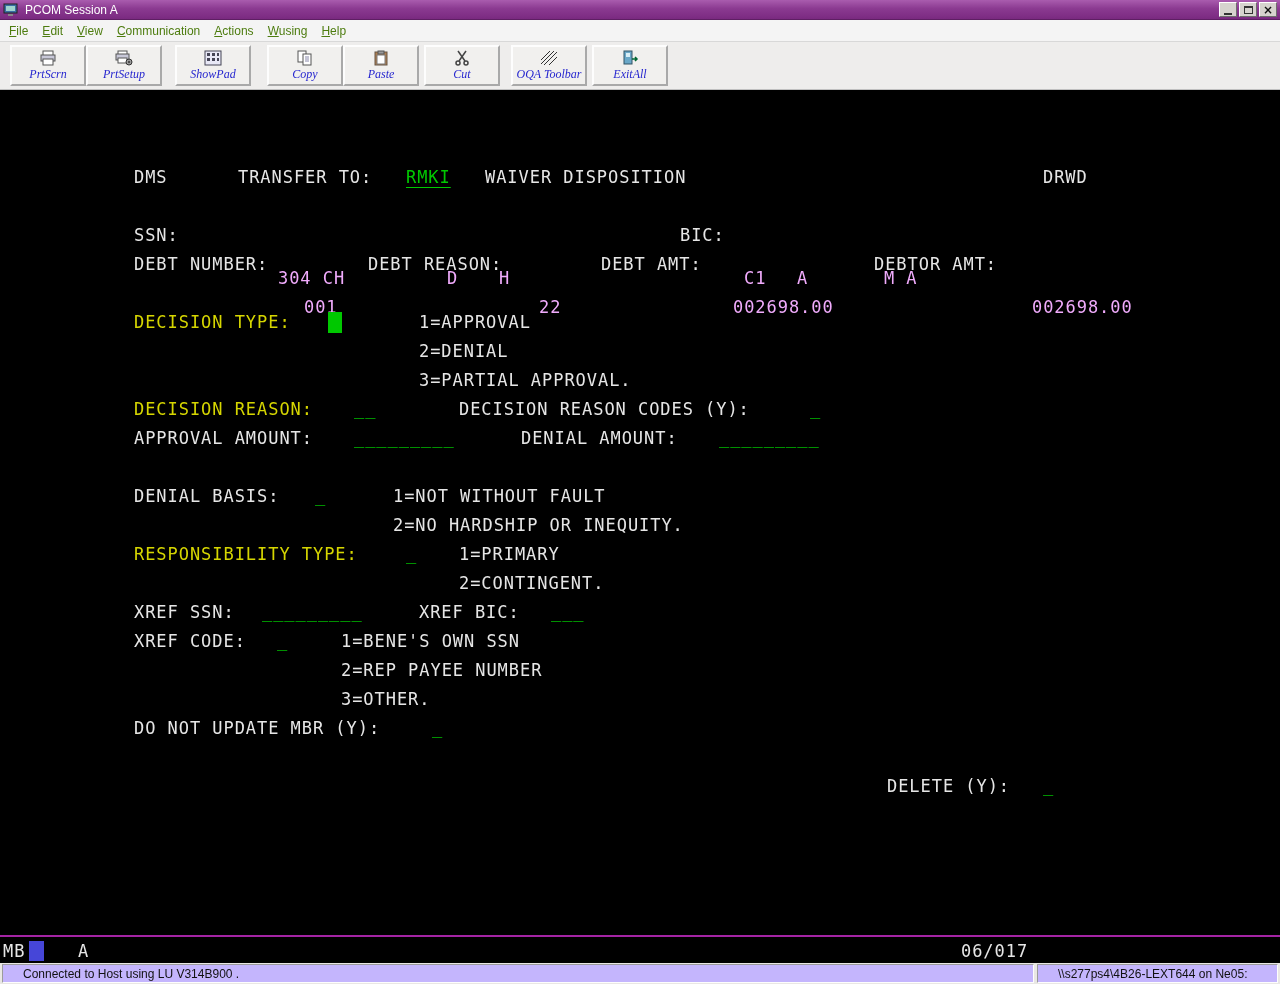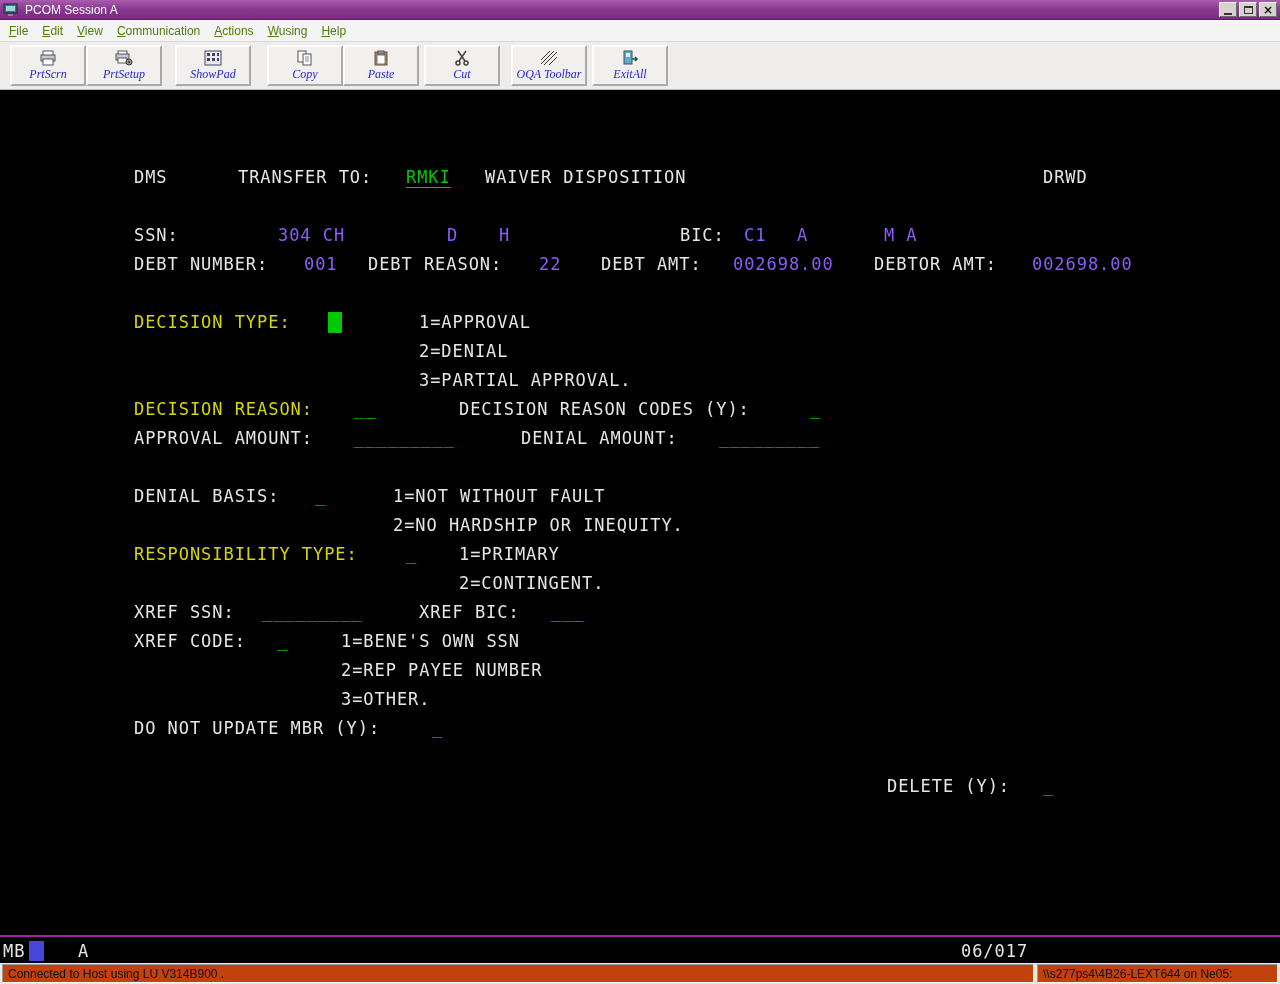--- a/index.html
+++ b/index.html
@@ -23,34 +23,34 @@
   .toolbar { height:48px; background:#eeedec; display:flex; align-items:center; border-bottom:1px solid #c0c0c0; }
   .tb-btn { height:41px; width:76px; background:#f1f0ee; border:2px outset #fdfdfd; display:flex; flex-direction:column; align-items:center; justify-content:center; gap:1px; padding:0; }
   .tb-label { font:italic 12px "Liberation Serif",serif; color:#2626cf; white-space:nowrap; }
   .tb-icon { height:16px; display:flex; align-items:center; justify-content:center; }
 
   
   .terminal { position:relative; height:873px; background:#000; font-family:"DejaVu Sans Mono",monospace; }
   .trow { position:absolute; left:0; width:1280px; height:29px; }
   .seg { position:absolute; top:0; font-size:17px; line-height:29px; letter-spacing:0.95px; white-space:pre; }
   .w { color:#e6e6e6; }
-  .b { color:#8b5cf6; }
+  .b { color:#f0abfc;margin-top:43px; }
   .g { color:#00c800; }
   .y { color:#d6d600; }
   .uline { text-decoration:underline; text-underline-offset:4px; }
   .cursorblk { position:absolute; top:4px; width:14px; height:21px; background:#00c800; }
 
   .oia-sep { position:absolute; top:845px; left:0; width:1280px; height:2px; background:#a424a4; }
   .oia { position:absolute; top:849px; left:0; width:1280px; height:24px; }
   .oia .seg { line-height:24px; }
   .oia-block { position:absolute; top:2px; left:29px; width:15px; height:20px; background:#4646d8; }
 
   
   .statusbar { height:21px; background:#e9e7e4; display:flex; gap:3px; padding:1px 2px; }
-  .sb-panel { border:1px solid; border-color:#9b9b9b #fdfdfd #fdfdfd #9b9b9b; font-size:12px; color:#111; display:flex; align-items:center; padding:0 5px; white-space:nowrap; overflow:hidden; background:#c2410c; }
+  .sb-panel { border:1px solid; border-color:#9b9b9b #fdfdfd #fdfdfd #9b9b9b; font-size:12px; color:#111; display:flex; align-items:center; padding:0 20px; white-space:nowrap; overflow:hidden; background:#c4b5fd; }
   .sb-left { flex:1; }
   .sb-right { width:241px; }
 </style>
 </head>
 <body>
 
 <div class="window">
 
   <div class="titlebar">
     <span class="tb-icon">

